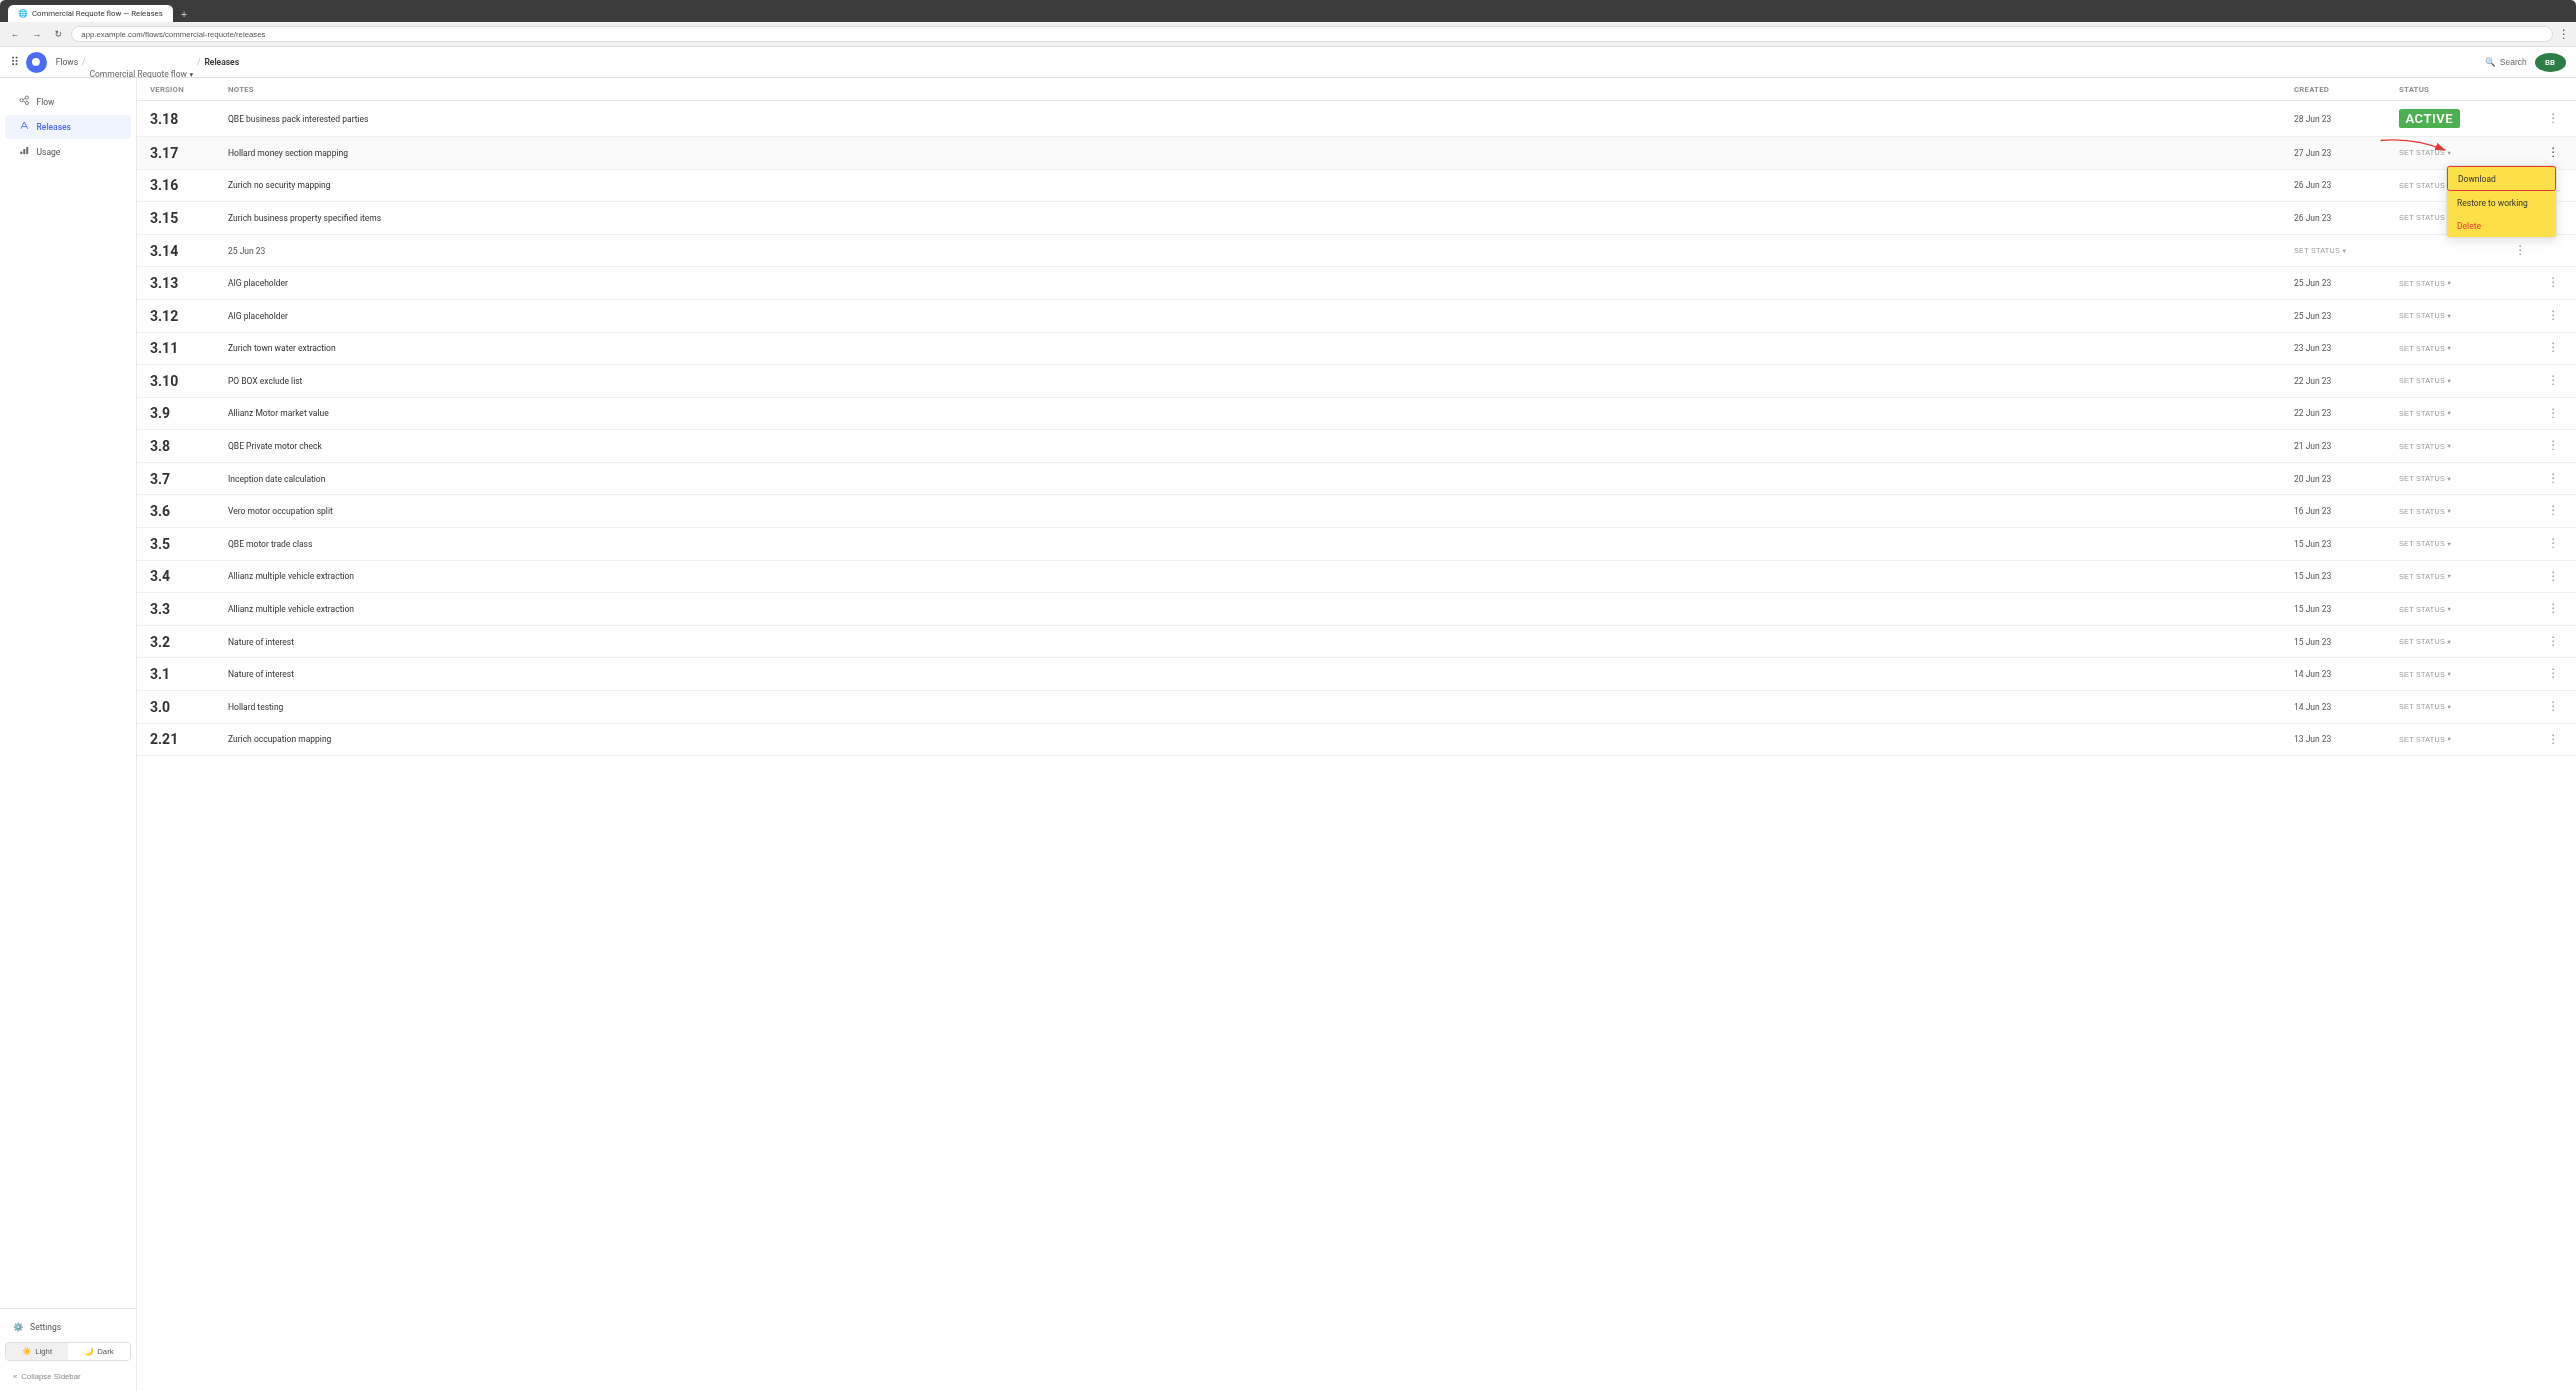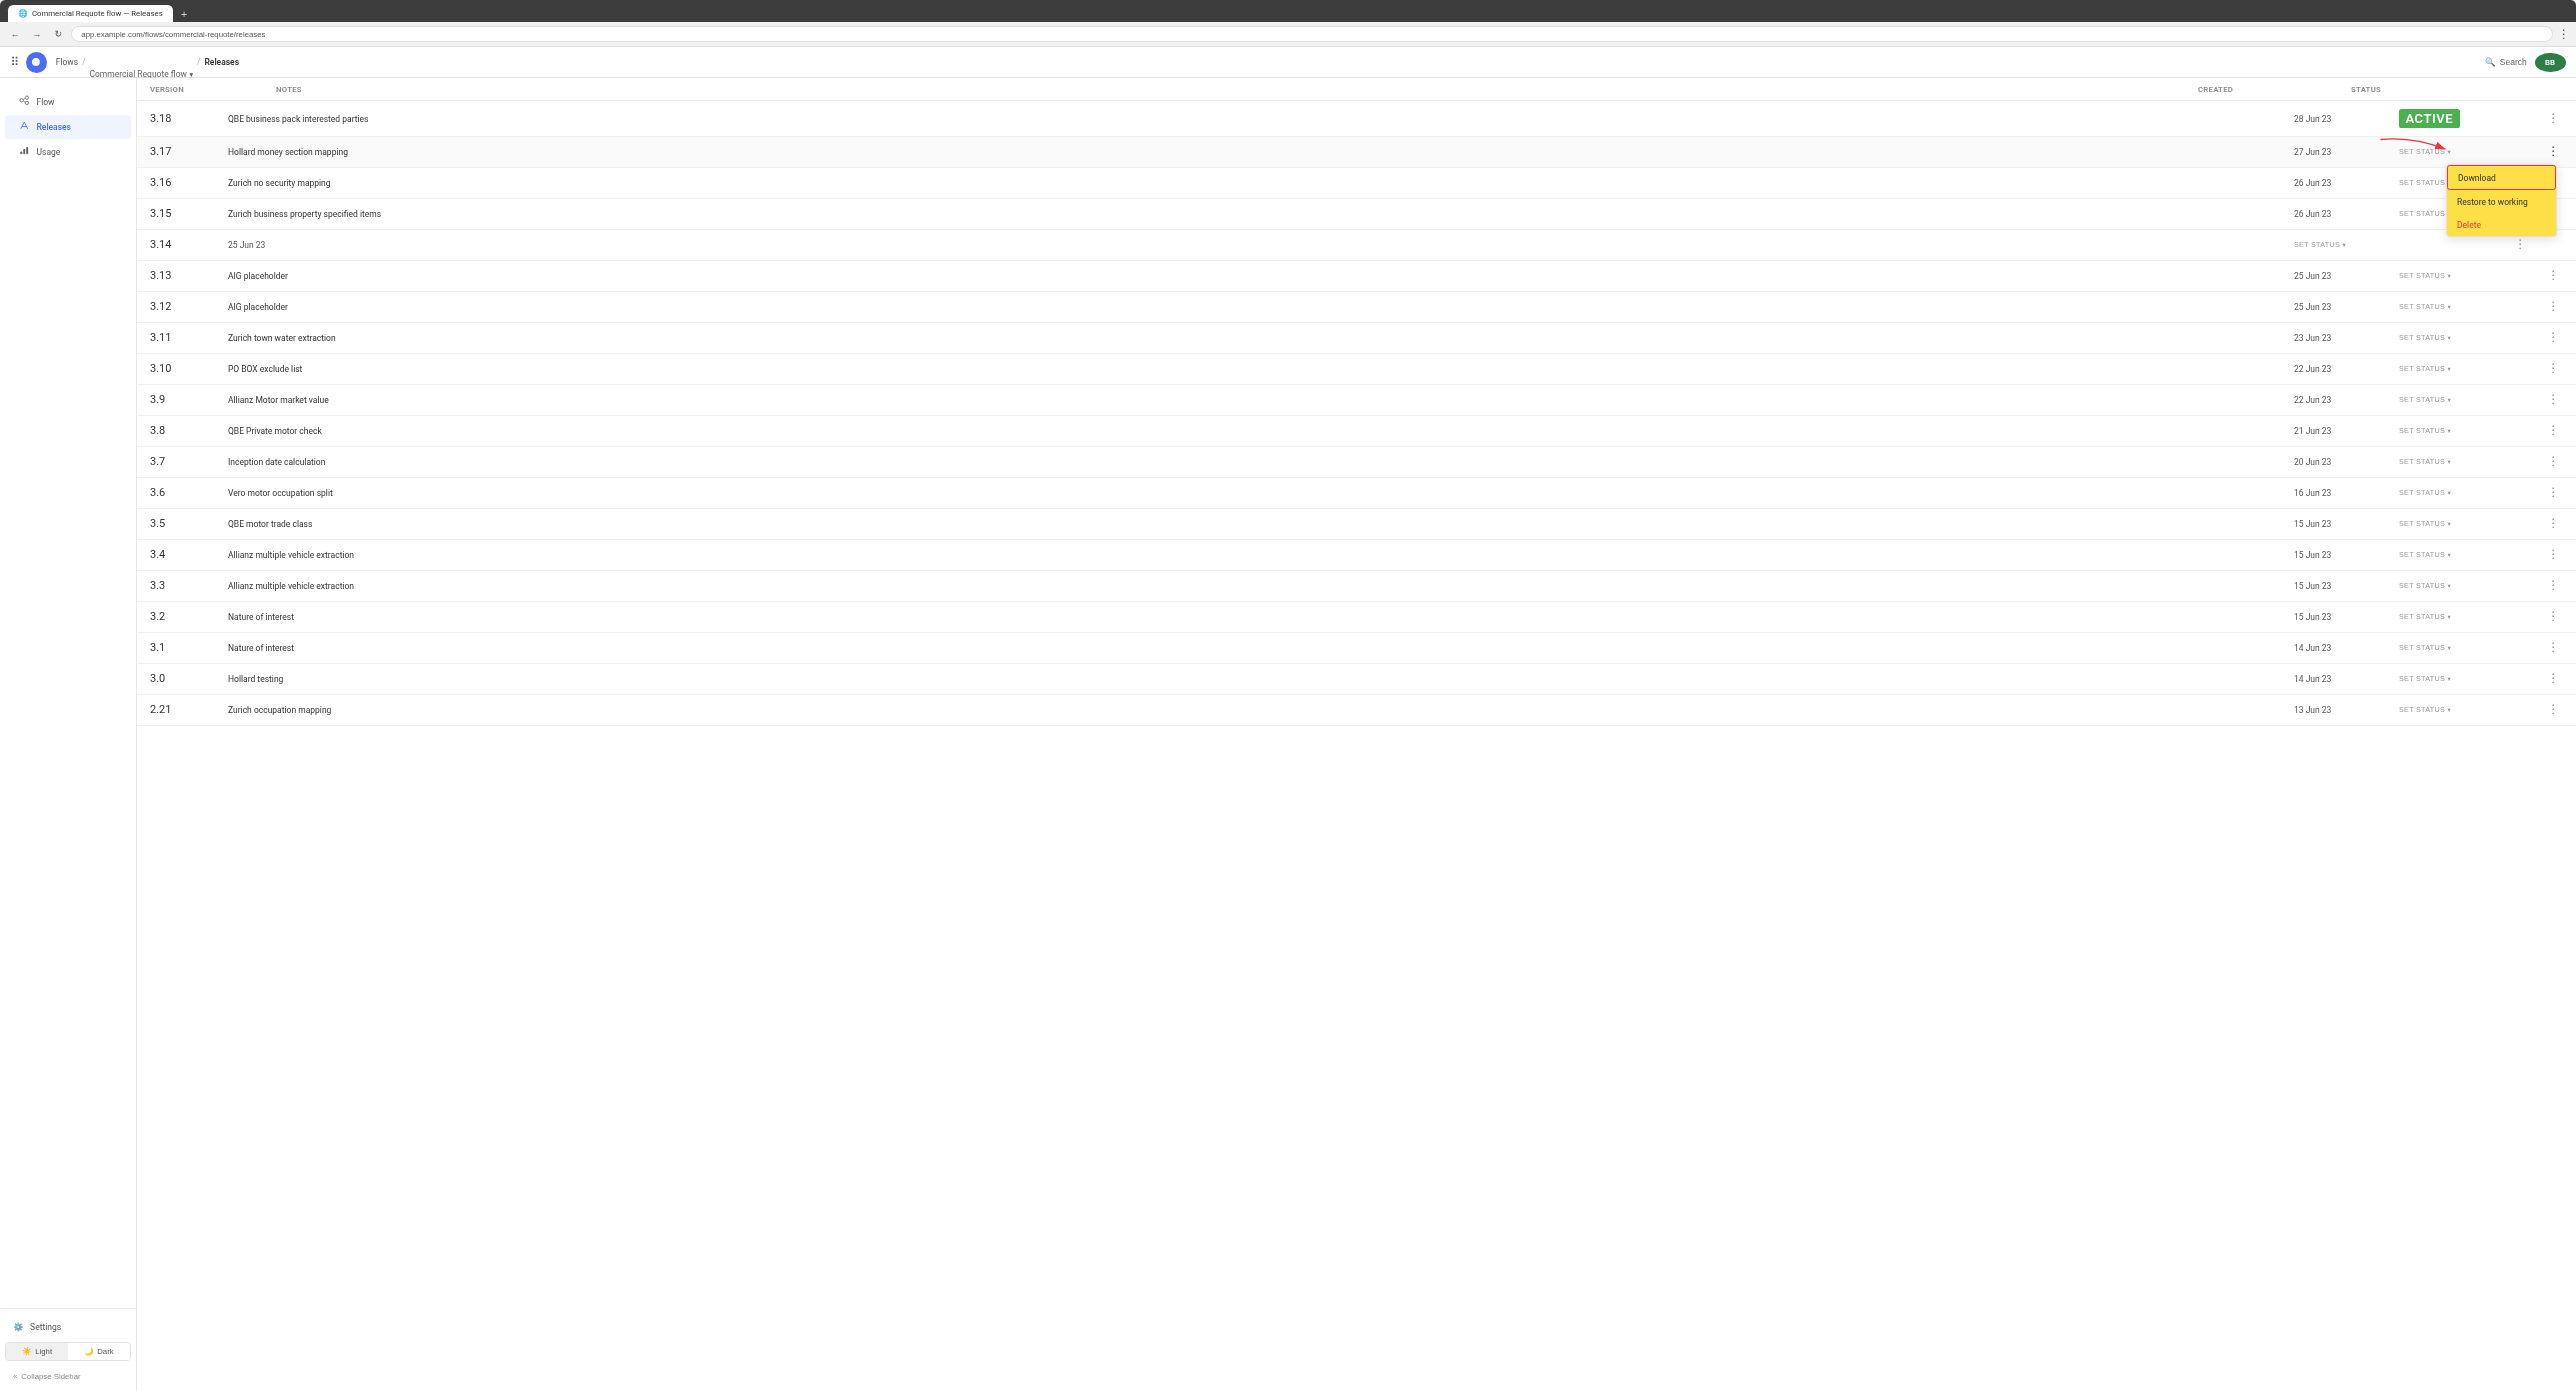--- a/index.html
+++ b/index.html
@@ -45,23 +45,23 @@
     .sidebar-bottom { padding: 7.8px 5.2px; border-top: 0.7px solid #e8e8e8; margin-top: auto; }
     .settings-item { display: flex; align-items: center; gap: 6.5px; padding: 5.2px 7.8px; cursor: pointer; color: #555; font-size: 8.5px; border-radius: 3.9px; margin-bottom: 5.2px; }
     .theme-toggle { display: flex; border: 0.7px solid #e0e0e0; border-radius: 3.9px; overflow: hidden; margin-bottom: 6.5px; }
     .theme-btn { flex: 1; padding: 3.9px 6.5px; border: none; background: #fff; cursor: pointer; font-size: 7.8px; display: flex; align-items: center; justify-content: center; gap: 3.3px; color: #555; }
     .theme-btn.active { background: #f0f0f0; font-weight: 500; }
     .collapse-sidebar { display: flex; align-items: center; gap: 3.9px; padding: 3.9px 7.8px; cursor: pointer; color: #888; font-size: 7.8px; border: none; background: none; }
 
     
     .main-content { flex: 1; overflow: auto; background: #fff; }
     .table-container { width: 100%; }
-    .table-header { display: grid; grid-template-columns: 78px 1fr 105px 131px 33px; padding: 6.5px 13px; border-bottom: 1.3px solid #e8e8e8; font-size: 7.8px; font-weight: 600; color: #888; text-transform: uppercase; letter-spacing: 0.03em; position: sticky; top: 0; background: #fff; z-index: 10; gap: 48px; }
+    .table-header { display: grid; grid-template-columns: 78px 1fr 105px 131px 33px; padding: 6.5px 13px; border-bottom: 1.3px solid #e8e8e8; font-size: 7.8px; font-weight: 600; color: #888; text-transform: uppercase; letter-spacing: 0.03em; position: sticky; top: 0; background: #fff; z-index: 10; }
     .table-row { display: grid; grid-template-columns: 78px 1fr 105px 131px 33px; padding: 7.8px 13px; border-bottom: 0.7px solid #f0f0f0; align-items: center; }
-    .version-cell { font-size: 11px; color: #333; font-weight: 400; }
+    .version-cell { font-size: 14px; color: #333; font-weight: 700; }
     .notes-cell { font-size: 8.5px; color: #333; }
     .created-cell { font-size: 8.5px; color: #555; }
     .status-cell { display: flex; align-items: center; gap: 5.2px; }
     .active-badge { background: #4caf50; color: white; padding: 2px 6.5px; border-radius: 2.6px; font-size: 13px; font-weight: 600; letter-spacing: 0.04em; }
     .set-status-btn { display: flex; align-items: center; gap: 2.6px; color: #999; font-size: 7.2px; font-weight: 500; text-transform: uppercase; letter-spacing: 0.04em; cursor: pointer; border: none; background: none; }
     .set-status-chevron { font-size: 6.5px; }
     .actions-cell { display: flex; justify-content: flex-end; align-items: center; position: relative; }
     .kebab-btn { background: none; border: none; cursor: pointer; color: #888; font-size: 11.8px; padding: 1.3px 3.9px; border-radius: 2.6px; line-height: 1; }
 
     

